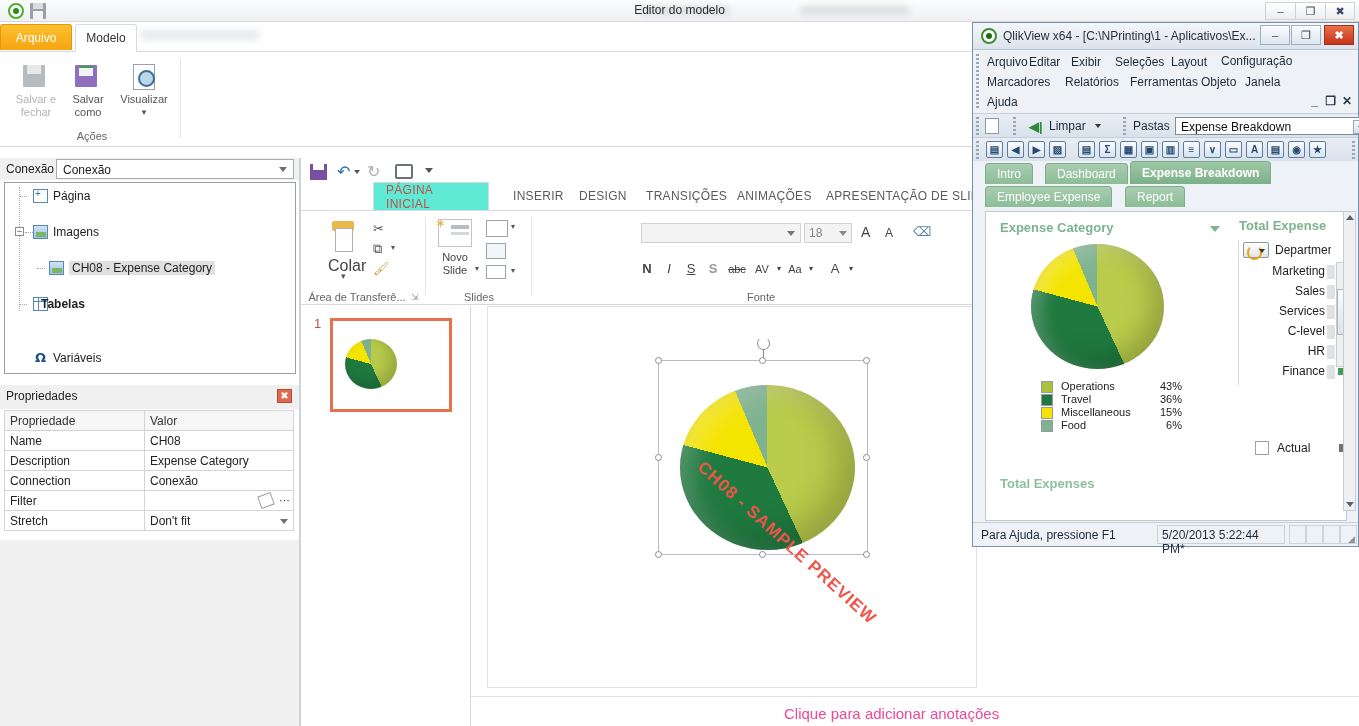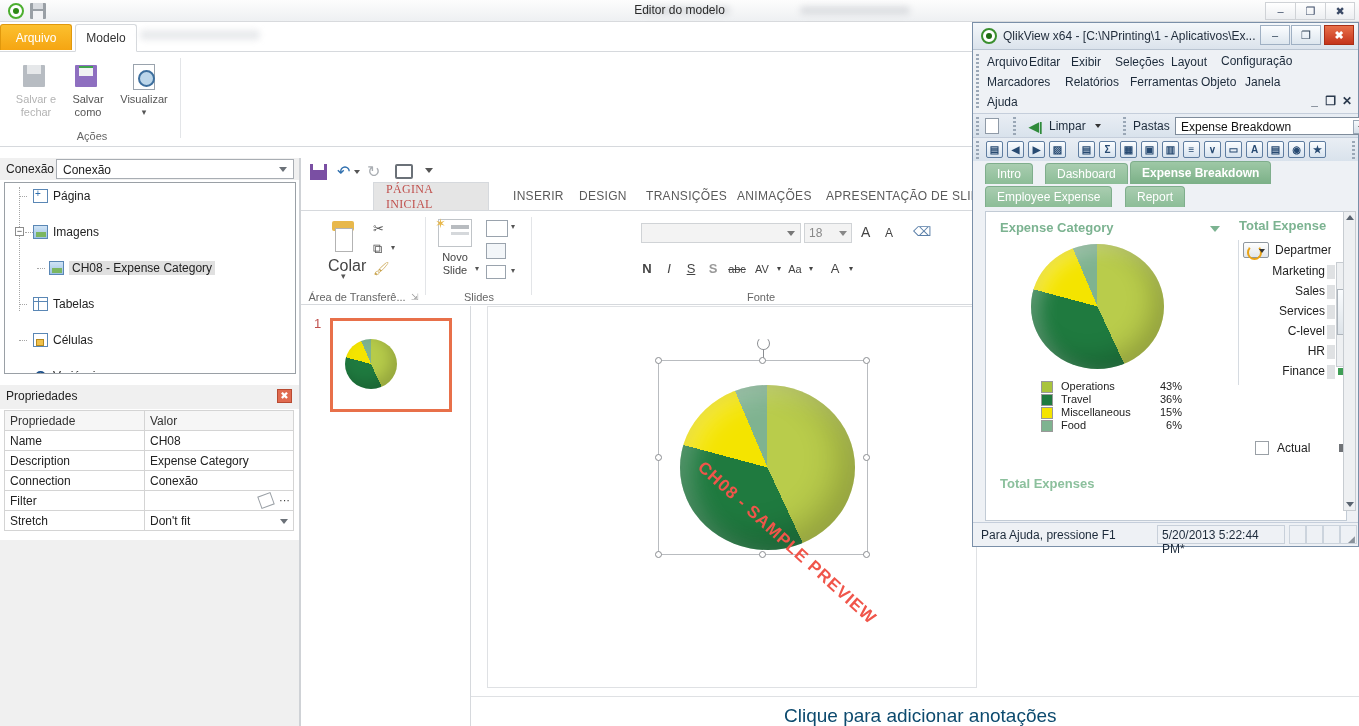--- a/index.html
+++ b/index.html
@@ -186,21 +186,21 @@
   .qat-show{ left:94px; width:18px;height:15px;border:2px solid #6b7178;border-radius:2px;}
   .qat-more{ left:124px; top:10px; border-left:4px solid transparent;border-right:4px solid transparent;border-top:5px solid #555;}
 
   .pp-tabs{ position:absolute; left:0; top:24px; width:1058px; height:28px; }
   .pp-tab{
     position:absolute; top:0; height:28px; padding:0 12px;
     display:flex; align-items:center; font-size:12px; color:#5a5a5a;
     letter-spacing:.3px;
   }
   .pp-tab.active{
-    color:#c0504d; background:#e5e5e5; border:1px solid #d6d9dd; border-bottom:none;font-family:Liberation Serif, serif;
+    color:#c0504d; background:#5eead4; border:1px solid #d6d9dd; border-bottom:none;
   }
   .pp-ribbon{
     position:absolute; left:0; top:52px; width:1058px; height:95px;
     background:#fff; border-top:1px solid #d6d9dd; border-bottom:1px solid #d6d9dd;
   }
   .ppg-label{
     position:absolute; bottom:1px; text-align:center; font-size:11px; color:#666;
   }
   .ppg-sep{ position:absolute; top:6px; width:1px; height:78px; background:#e3e5e8;}
   .ppg-dlg{ position:absolute; bottom:2px; font-size:9px; color:#999;}
@@ -279,21 +279,21 @@
   .watermark{
     position:absolute; left:700px; top:455px;
     color:#f0554a; font-size:17px; font-weight:bold; letter-spacing:1px;
     transform: rotate(42deg); transform-origin: left center;
     white-space:nowrap;
   }
   .notes-bar{
     position:absolute; left:170px; top:538px; width:888px; height:30px;
     border-top:1px solid #dfe1e4; background:#fff;
   }
-  .notes-bar .t{ position:absolute; left:313px; top:8px; font-size:19px; color:#0c4a6e;}
+  .notes-bar .t{ position:absolute; left:313px; top:8px; font-size:15px; color:#ec4899;}
 
   
   .qv-win{
     position:absolute; left:972px; top:22px; width:387px; height:525px;
     background:#eef1f5; border:1px solid #7a8fa8;
   }
   .qv-title{
     position:absolute; left:0; top:0; width:385px; height:27px;
     background: linear-gradient(#f4f7fa,#dbe3ec);
     border-bottom:1px solid #b9c4d1;
@@ -498,28 +498,23 @@
 
       <div class="tr-item" style="top:36px;">
         <span class="tr-dash" style="left:32px;"></span>
         <span class="tr-ico ico-img" style="left:44px;"></span>
         <span class="tr-lb sel" style="left:64px;">CH08 - Expense Category</span>
       </div>
 
       <div class="tr-item" style="top:54px;">
         <span class="tr-dash" style="left:14px;"></span>
         <span class="tr-ico ico-tab" style="left:28px;"></span>
-        <span class="tr-lb" style="left:48px;">Tabelas</span>
-      </div>
-
-      <div class="tr-item" style="top:72px;">
-        <span class="tr-dash" style="left:14px;"></span>
-        <span class="tr-ico ico-cel" style="left:28px;"></span>
-        <span class="tr-lb" style="left:48px;">Células</span>
-      </div>
+        <span class="tr-lb" style="left:36px;font-weight:bold;">Tabelas</span>
+      </div>
+
 
       <div class="tr-item" style="top:90px;">
 
         <span class="tr-ico ico-var" style="left:28px; text-align:center;">Ω</span>
         <span class="tr-lb" style="left:48px;">Variáveis</span>
       </div>
 
     </div>
   </div>
 

